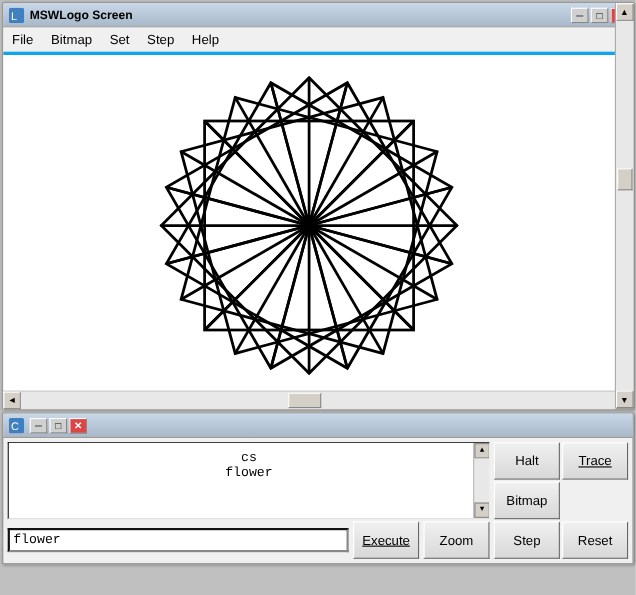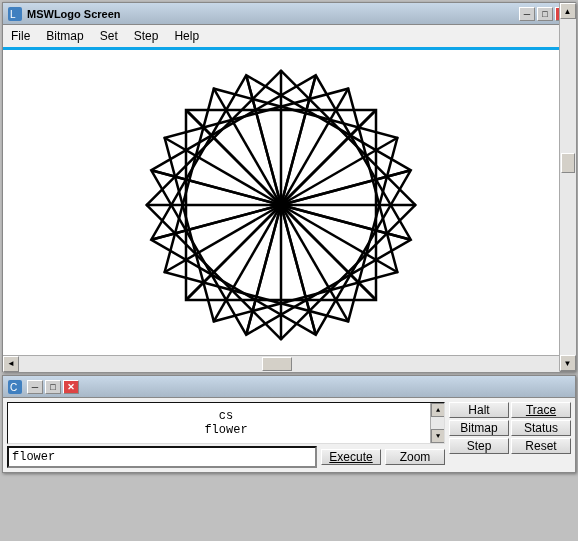--- a/index.html
+++ b/index.html
@@ -243,21 +243,21 @@
       gap: 2px;
     }
 
     .buttons-row {
       display: flex;
       gap: 2px;
     }
 
     .cmd-btn {
       width: 60px;
-      height: 16px;
+      height: 34px;
       background: linear-gradient(to bottom, #f0f0f0, #d8d8d8);
       border: 1px solid #888;
       border-top-color: #fff;
       border-left-color: #fff;
       border-bottom-color: #666;
       border-right-color: #666;
       cursor: pointer;
       font-size: 12px;
       display: flex;
       align-items: center;
@@ -438,21 +438,20 @@
         </div>
       </div>
 
       <div class="buttons-panel">
         <div class="buttons-row">
           <div class="cmd-btn">Halt</div>
           <div class="cmd-btn trace-btn">Trace</div>
         </div>
         <div class="buttons-row">
           <div class="cmd-btn">Bitmap</div>
-          <div class="cmd-btn">Status</div>
         </div>
         <div class="buttons-row">
           <div class="cmd-btn">Step</div>
           <div class="cmd-btn">Reset</div>
         </div>
       </div>
     </div>
   </div>
 
 </div>

